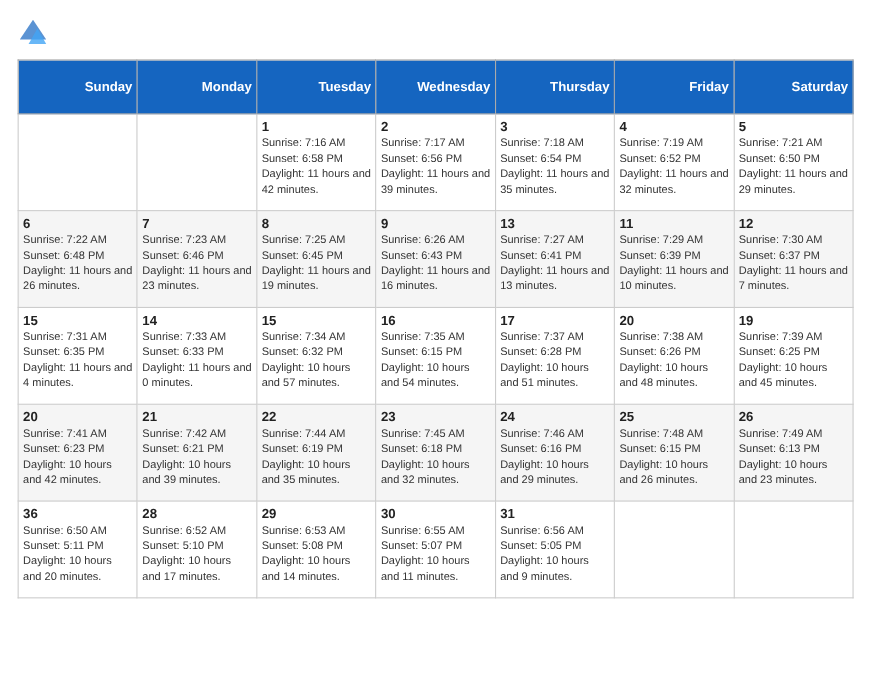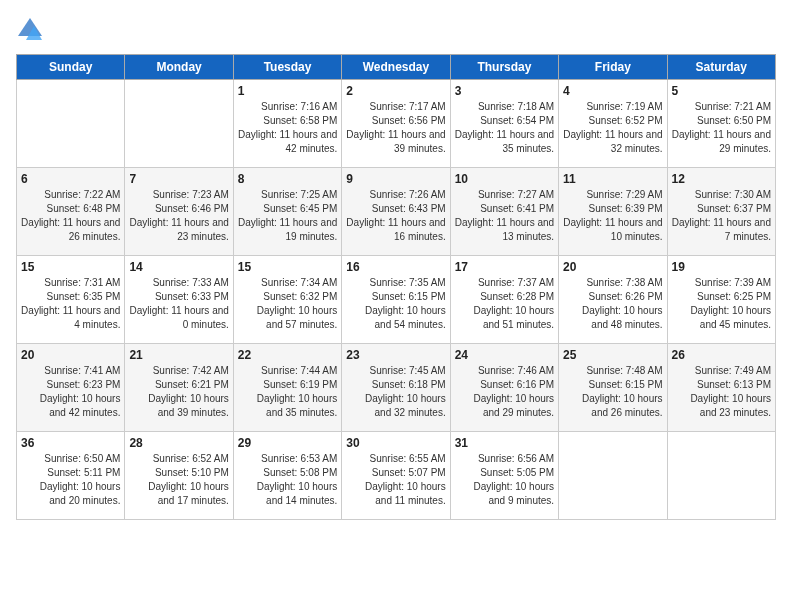--- a/index.html
+++ b/index.html
@@ -56,43 +56,42 @@
     table {
       width: 100%;
       border-collapse: collapse;
       table-layout: fixed;
     }
     th {
       background-color: #1565c0;
       color: #fff;
       font-size: 12px;
       font-weight: bold;
-      padding: 5px 4px;
-      text-align: center;
+      padding: 17px 4px;
+      text-align: right;
       border: 1px solid #aaa;
     }
     td {
       border: 1px solid #ccc;
       vertical-align: top;
       padding: 4px 4px;
       font-size: 10.5px;
       color: #222;
       height: 88px;
     }
     .day-number {
       font-weight: bold;
       font-size: 12px;
       display: block;
       margin-bottom: 2px;
     }
     .day-info {
       font-size: 10px;
       line-height: 1.4;
       color: #333;
-      text-align: right;
     }
     tr:nth-child(even) td {
       background: #f5f5f5;
     }
     tr:nth-child(odd) td {
       background: #fff;
     }
     
     thead tr th { background-color: #1565c0; }
   </style>
@@ -179,26 +178,26 @@
 Daylight: 11 hours and 23 minutes.</div>
         </td>
         <td>
           <span class="day-number">8</span>
           <div class="day-info">Sunrise: 7:25 AM
 Sunset: 6:45 PM
 Daylight: 11 hours and 19 minutes.</div>
         </td>
         <td>
           <span class="day-number">9</span>
-          <div class="day-info">Sunrise: 7:26 AM
+          <div class="day-info">Sunrise: 6:26 AM
 Sunset: 6:43 PM
 Daylight: 11 hours and 16 minutes.</div>
         </td>
         <td>
-          <span class="day-number">10</span>
+          <span class="day-number">13</span>
           <div class="day-info">Sunrise: 7:27 AM
 Sunset: 6:41 PM
 Daylight: 11 hours and 13 minutes.</div>
         </td>
         <td>
           <span class="day-number">11</span>
           <div class="day-info">Sunrise: 7:29 AM
 Sunset: 6:39 PM
 Daylight: 11 hours and 10 minutes.</div>
         </td>

